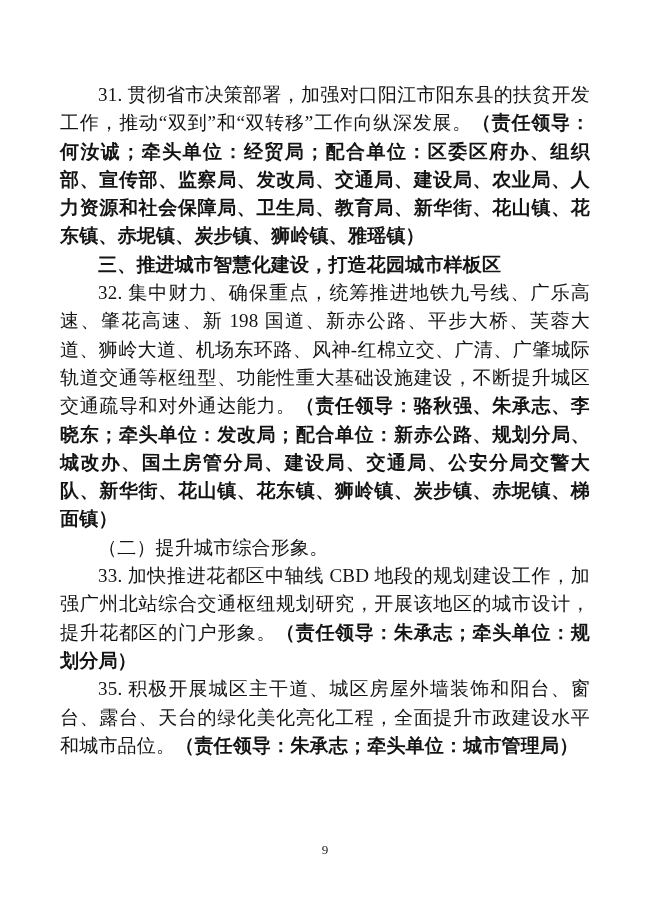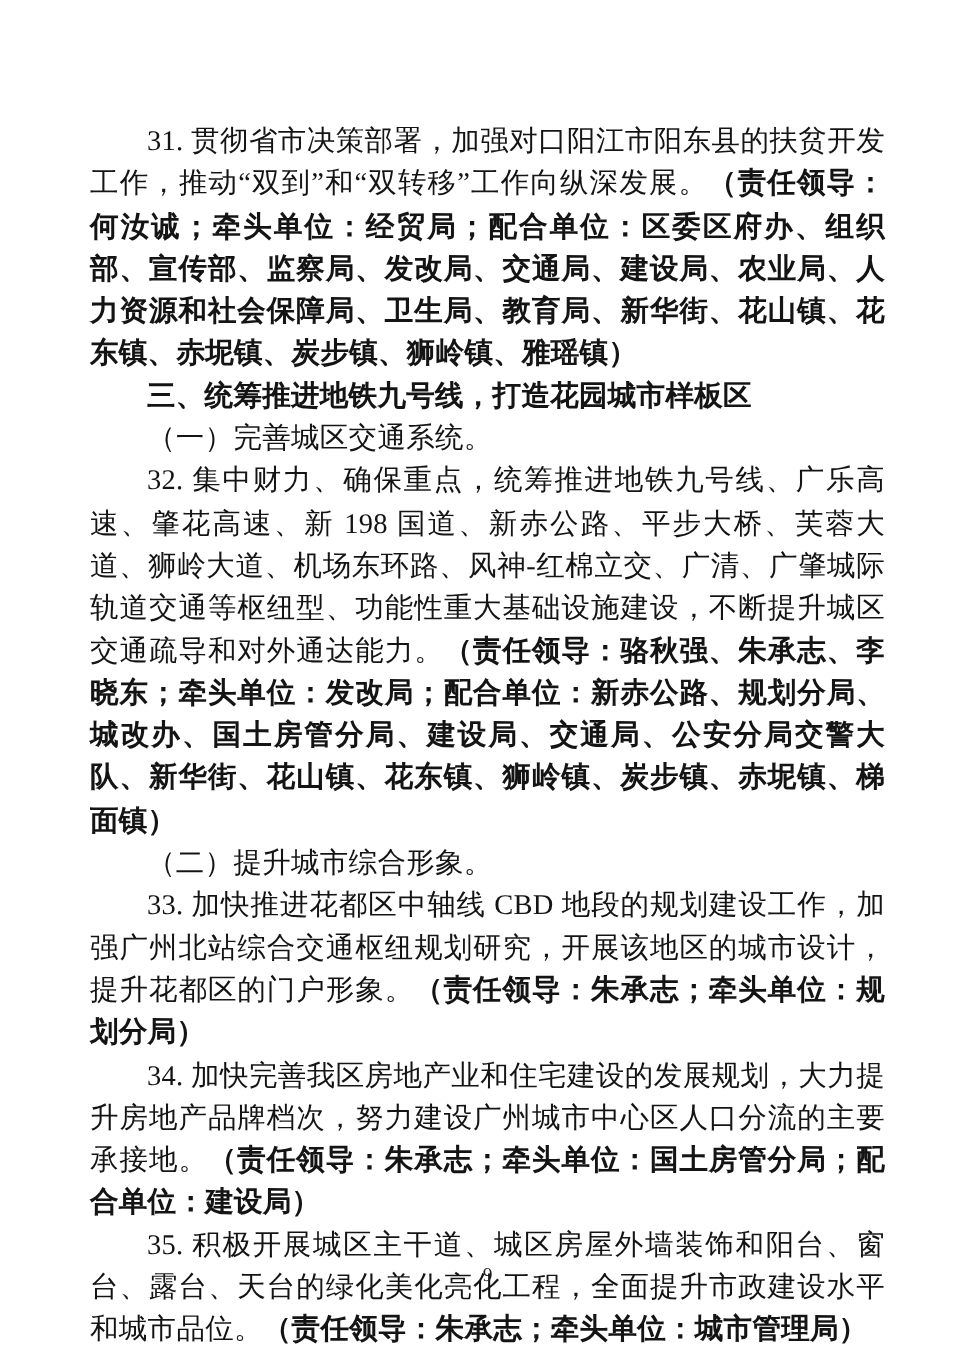--- a/index.html
+++ b/index.html
@@ -61,29 +61,27 @@
 </style>
 </head>
 <body>
 
 <div class="sheet">
   <div class="speck"></div>
 
   <div class="content">
     <p><span>31. 贯彻省市决策部署，加强对口阳江市阳东县的扶贫开发工作，推动“双到”和“双转移”工作向纵深发展。</span><span class="clause">（责任领导：何汝诚；牵头单位：经贸局；配合单位：区委区府办、组织部、宣传部、监察局、发改局、交通局、建设局、农业局、人力资源和社会保障局、卫生局、教育局、新华街、花山镇、花东镇、赤坭镇、炭步镇、狮岭镇、雅瑶镇）</span></p>
 
-    <p class="heading">三、统筹推进地铁九号线，打造花园城市样板区</p>
+    <p class="heading">三、推进城市智慧化建设，打造花园城市样板区</p>
 
-    <p>（一）完善城区交通系统。</p>
 
     <p><span>32. 集中财力、确保重点，统筹推进地铁九号线、广乐高速、肇花高速、新 198 国道、新赤公路、平步大桥、芙蓉大道、狮岭大道、机场东环路、风神-红棉立交、广清、广肇城际轨道交通等枢纽型、功能性重大基础设施建设，不断提升城区交通疏导和对外通达能力。</span><span class="clause">（责任领导：骆秋强、朱承志、李晓东；牵头单位：发改局；配合单位：新赤公路、规划分局、城改办、国土房管分局、建设局、交通局、公安分局交警大队、新华街、花山镇、花东镇、狮岭镇、炭步镇、赤坭镇、梯面镇）</span></p>
 
     <p>（二）提升城市综合形象。</p>
 
     <p><span>33. 加快推进花都区中轴线 CBD 地段的规划建设工作，加强广州北站综合交通枢纽规划研究，开展该地区的城市设计，提升花都区的门户形象。</span><span class="clause">（责任领导：朱承志；牵头单位：规划分局）</span></p>
 
-    <p><span>34. 加快完善我区房地产业和住宅建设的发展规划，大力提升房地产品牌档次，努力建设广州城市中心区人口分流的主要承接地。</span><span class="clause">（责任领导：朱承志；牵头单位：国土房管分局；配合单位：建设局）</span></p>
 
     <p><span>35. 积极开展城区主干道、城区房屋外墙装饰和阳台、窗台、露台、天台的绿化美化亮化工程，全面提升市政建设水平和城市品位。</span><span class="clause">（责任领导：朱承志；牵头单位：城市管理局）</span></p>
   </div>
 
   <div class="pageno">9</div>
 </div>
 
 </body></html>

